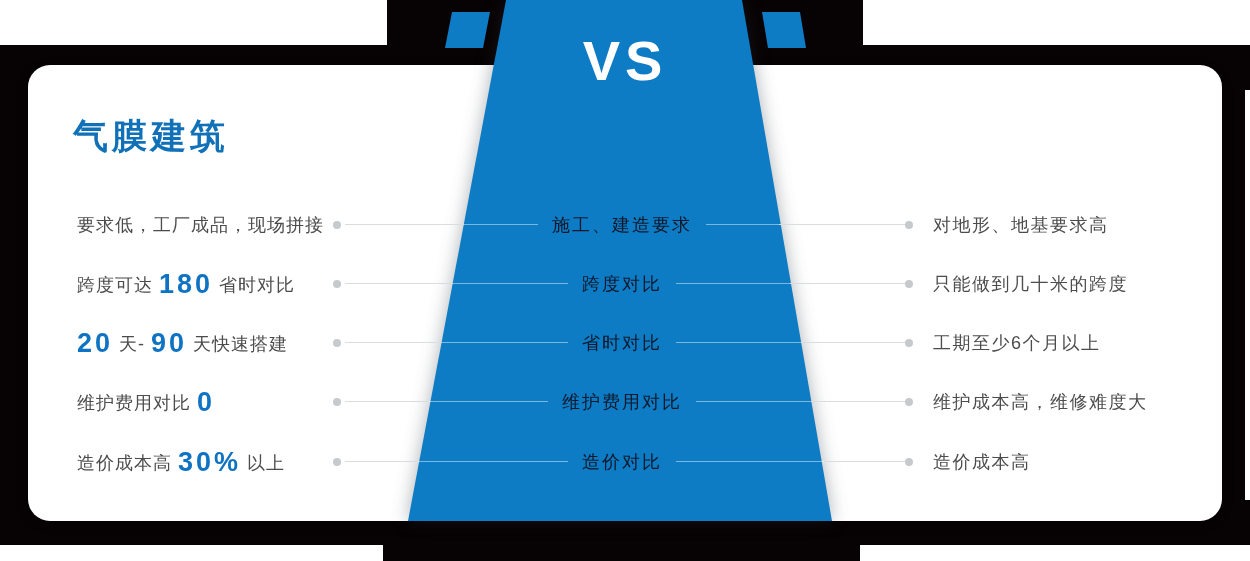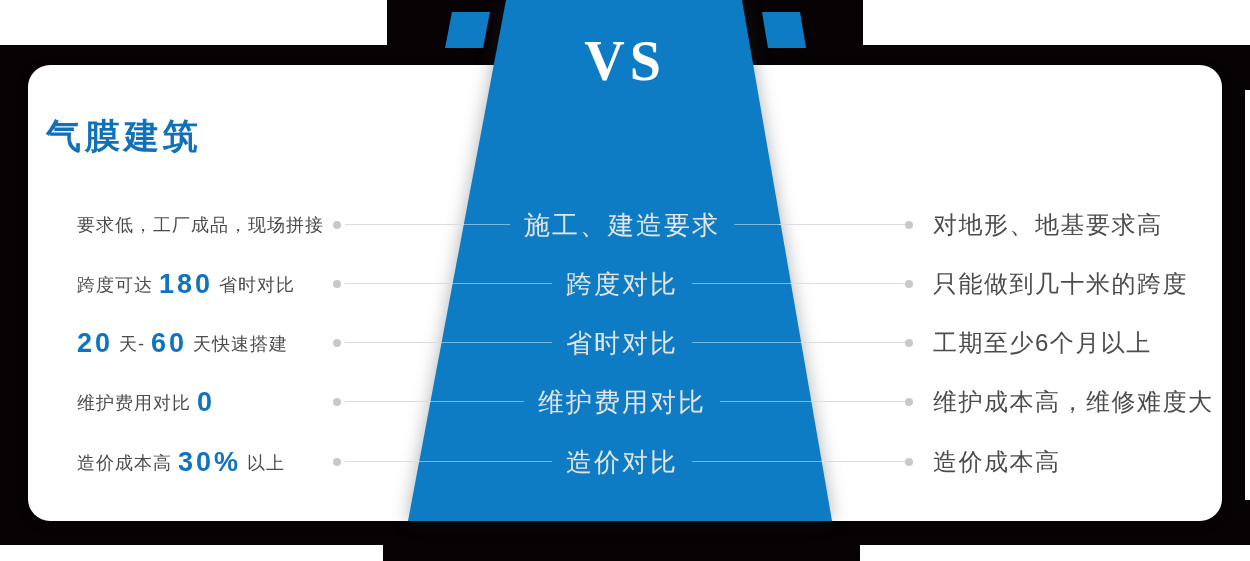--- a/index.html
+++ b/index.html
@@ -29,47 +29,47 @@
   .trap{width:100%;height:100%;background:var(--blue,#0e7cc4);
     clip-path:polygon(106px 0,342px 0,432px 521px,8px 521px);}
   .slash{position:absolute;background:var(--blue,#0e7cc4);z-index:2;}
   .slash-left{left:445px;top:12px;width:45px;height:36px;
     clip-path:polygon(7px 0,45px 0,38px 36px,0 36px);}
   .slash-right{left:762px;top:12px;width:44px;height:36px;
     clip-path:polygon(0 0,38px 0,44px 36px,6px 36px);}
   
   .vs{position:absolute;left:545px;top:33px;width:160px;z-index:3;
     text-align:center;color:#ffffff;font-size:56px;font-weight:800;
-    letter-spacing:5px;line-height:1;font-family:Liberation Serif, serif;}
+    letter-spacing:5px;line-height:1;}
   
   .title{position:absolute;top:117px;z-index:3;font-size:35px;font-weight:900;
     letter-spacing:4px;line-height:1.1;}
-  .title-left{left:46px;color:var(--title_blue,#1171b8);}
+  .title-left{left:73px;color:var(--title_blue,#1171b8);}
   .title-right{left:913px;color:var(--dark,#383838);}
   
   .row{position:absolute;left:0;width:1250px;height:0;z-index:3;}
   .line{position:absolute;left:345px;width:563px;height:1px;top:-1px;}
   .line.r1{background:linear-gradient(90deg,#dadde0 0 21%,rgba(255,255,255,.45) 21% 77%,#dadde0 77% 100%);}
   .line.r2{background:linear-gradient(90deg,#dadde0 0 19%,rgba(255,255,255,.45) 19% 79%,#dadde0 79% 100%);}
   .line.r3{background:linear-gradient(90deg,#dadde0 0 17%,rgba(255,255,255,.45) 17% 81%,#dadde0 81% 100%);}
   .line.r4{background:linear-gradient(90deg,#dadde0 0 15%,rgba(255,255,255,.45) 15% 83%,#dadde0 83% 100%);}
   .line.r5{background:linear-gradient(90deg,#dadde0 0 13%,rgba(255,255,255,.45) 13% 85%,#dadde0 85% 100%);}
   .dot{position:absolute;width:8px;height:8px;border-radius:50%;
     background:var(--dot,#c6cacc);top:-4.5px;}
   .dot-left{left:333px;}
   .dot-right{left:905px;}
   .ltext{position:absolute;left:77px;transform:translateY(-50%);white-space:nowrap;
     font-size:18px;color:var(--text,#4c4c4c);letter-spacing:1px;}
   .rtext{position:absolute;left:933px;transform:translateY(-50%);white-space:nowrap;
-    font-size:24px;color:var(--text,#4c4c4c);letter-spacing:1.5px;}
+    font-size:18px;color:var(--text,#4c4c4c);letter-spacing:1.5px;}
   .num{font-size:27px;font-weight:700;color:var(--num_blue,#0f73c4);
     letter-spacing:3px;vertical-align:-2px;line-height:1;}
   .clabel{position:absolute;left:622px;transform:translate(-50%,-50%);
     background:var(--blue,#0e7cc4);padding:2px 14px;white-space:nowrap;
-    font-size:26px;color:#e5e5e5;letter-spacing:2px;}
+    font-size:18px;color:#0f172a;letter-spacing:2px;}
 </style>
 </head>
 <body>
 
 <div class="stage">
 
   <div class="blk bar-top"></div>
   <div class="blk strip-left"></div>
   <div class="blk strip-right"></div>
   <div class="blk wedge-right"></div>
@@ -104,21 +104,21 @@
     <span class="dot dot-right"></span>
     <div class="ltext"><span>跨度可达 </span><span class="num">180</span><span> 省时对比</span></div>
     <div class="clabel">跨度对比</div>
     <div class="rtext"><span>只能做到几十米的跨度</span></div>
   </div>
 
   <div class="row" style="top:343px">
     <div class="line r3"></div>
     <span class="dot dot-left"></span>
     <span class="dot dot-right"></span>
-    <div class="ltext"><span class="num">20</span><span> 天- </span><span class="num">60</span><span> 天快速搭建</span></div>
+    <div class="ltext"><span class="num">20</span><span> 天- </span><span class="num">90</span><span> 天快速搭建</span></div>
     <div class="clabel">省时对比</div>
     <div class="rtext"><span>工期至少6个月以上</span></div>
   </div>
 
   <div class="row" style="top:402px">
     <div class="line r4"></div>
     <span class="dot dot-left"></span>
     <span class="dot dot-right"></span>
     <div class="ltext"><span>维护费用对比 </span><span class="num">0</span></div>
     <div class="clabel">维护费用对比</div>

